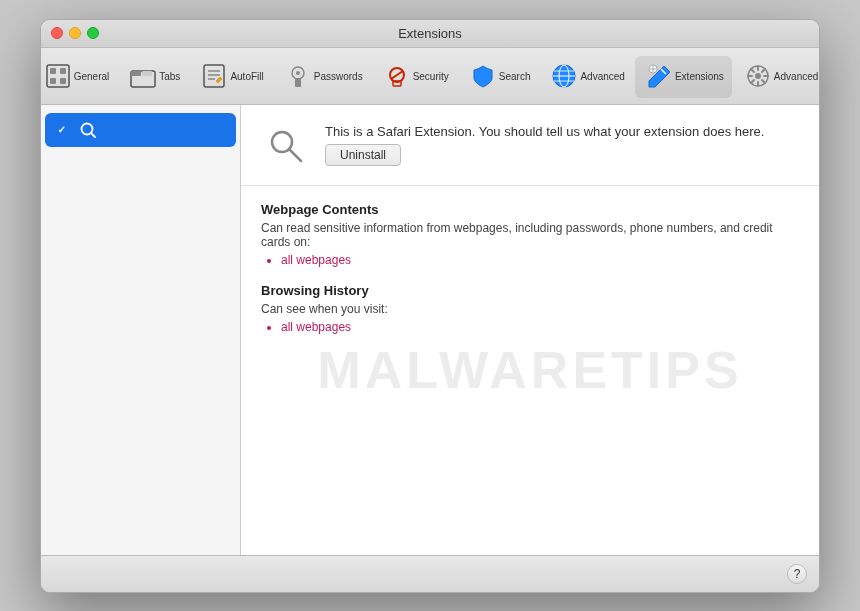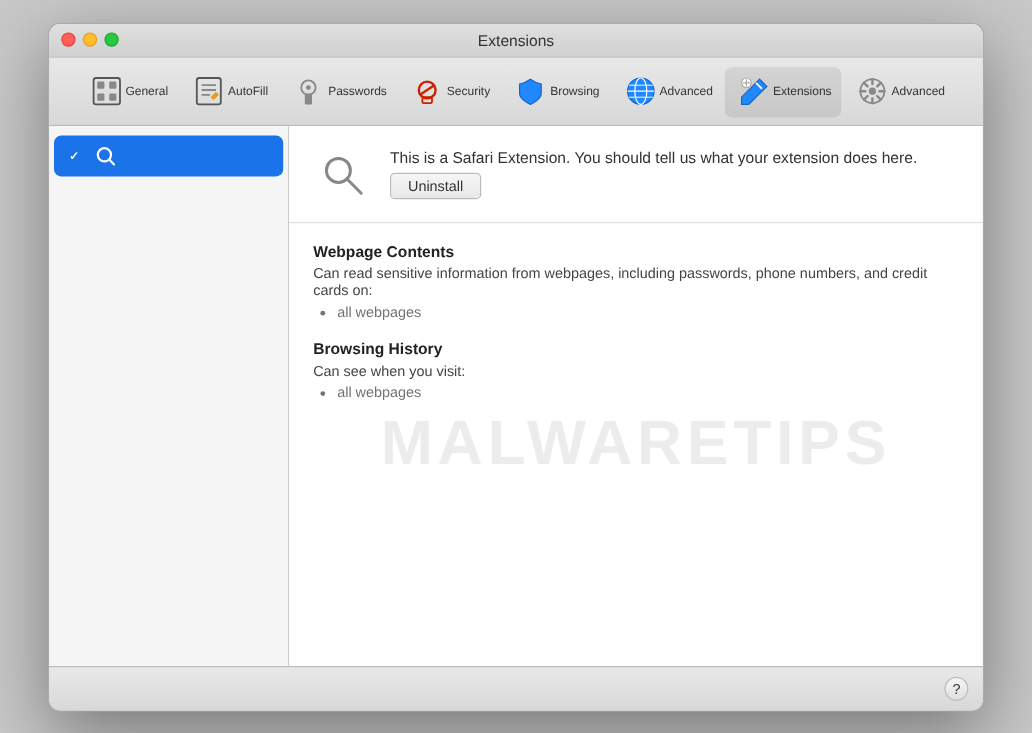--- a/index.html
+++ b/index.html
@@ -212,21 +212,21 @@
     }
     .permission-desc {
       font-size: 12px;
       color: #444;
       margin-bottom: 4px;
     }
     .permission-list {
       list-style: disc;
       padding-left: 20px;
       font-size: 12px;
-      color: #737373;
+      color: #be185d;
     }
     .footer {
       background: linear-gradient(to bottom, #e8e8e8, #d8d8d8);
       border-top: 1px solid #bbb;
       padding: 8px 12px;
       display: flex;
       justify-content: flex-end;
       align-items: center;
       gap: 8px;
     }
@@ -282,20 +282,30 @@
             <rect x="4" y="4" width="22" height="22" rx="2" fill="none" stroke="#555" stroke-width="1.5"></rect>
             <rect x="7" y="7" width="6" height="6" rx="1" fill="#888"></rect>
             <rect x="17" y="7" width="6" height="6" rx="1" fill="#888"></rect>
             <rect x="7" y="17" width="6" height="6" rx="1" fill="#888"></rect>
             <rect x="17" y="17" width="6" height="6" rx="1" fill="#888"></rect>
           </svg>
         </div>
         <span class="toolbar-label">General</span>
       </div>
 
+      <div class="toolbar-item">
+        <div class="toolbar-icon">
+          <svg class="icon-svg" viewBox="0 0 30 30">
+            <rect x="3" y="10" width="24" height="16" rx="2" fill="none" stroke="#555" stroke-width="1.5"></rect>
+            <rect x="3" y="10" width="10" height="5" rx="1" fill="#888"></rect>
+            <rect x="14" y="10" width="10" height="5" rx="1" fill="#ccc"></rect>
+          </svg>
+        </div>
+        <span class="toolbar-label">Tabs</span>
+      </div>
 
       <div class="toolbar-item">
         <div class="toolbar-icon">
           <svg class="icon-svg" viewBox="0 0 30 30">
             <rect x="5" y="4" width="20" height="22" rx="2" fill="none" stroke="#555" stroke-width="1.5"></rect>
             <line x1="9" y1="10" x2="21" y2="10" stroke="#888" stroke-width="1.5"></line>
             <line x1="9" y1="14" x2="21" y2="14" stroke="#888" stroke-width="1.5"></line>
             <line x1="9" y1="18" x2="16" y2="18" stroke="#888" stroke-width="1.5"></line>
             <path d="M17 20 L21 16 L23 18 L19 22 Z" fill="#e8a000" stroke="#c88000" stroke-width="0.5"></path>
           </svg>
@@ -325,21 +335,21 @@
         </div>
         <span class="toolbar-label">Security</span>
       </div>
 
       <div class="toolbar-item">
         <div class="toolbar-icon">
           <svg class="icon-svg" viewBox="0 0 30 30">
             <path d="M15 5 C11 8 6 9 6 9 L6 17 C6 22 15 26 15 26 C15 26 24 22 24 17 L24 9 C24 9 19 8 15 5Z" fill="#2288ff" stroke="#1166cc" stroke-width="1"></path>
           </svg>
         </div>
-        <span class="toolbar-label">Browsing</span>
+        <span class="toolbar-label">Search</span>
       </div>
 
       <div class="toolbar-item">
         <div class="toolbar-icon">
           <svg class="icon-svg" viewBox="0 0 30 30">
             <circle cx="15" cy="15" r="11" fill="#2288ff" stroke="#1166cc" stroke-width="1"></circle>
             <ellipse cx="15" cy="15" rx="5" ry="11" fill="none" stroke="white" stroke-width="1"></ellipse>
             <line x1="4" y1="15" x2="26" y2="15" stroke="white" stroke-width="1"></line>
             <line x1="5" y1="10" x2="25" y2="10" stroke="white" stroke-width="0.8"></line>
             <line x1="5" y1="20" x2="25" y2="20" stroke="white" stroke-width="0.8"></line>

